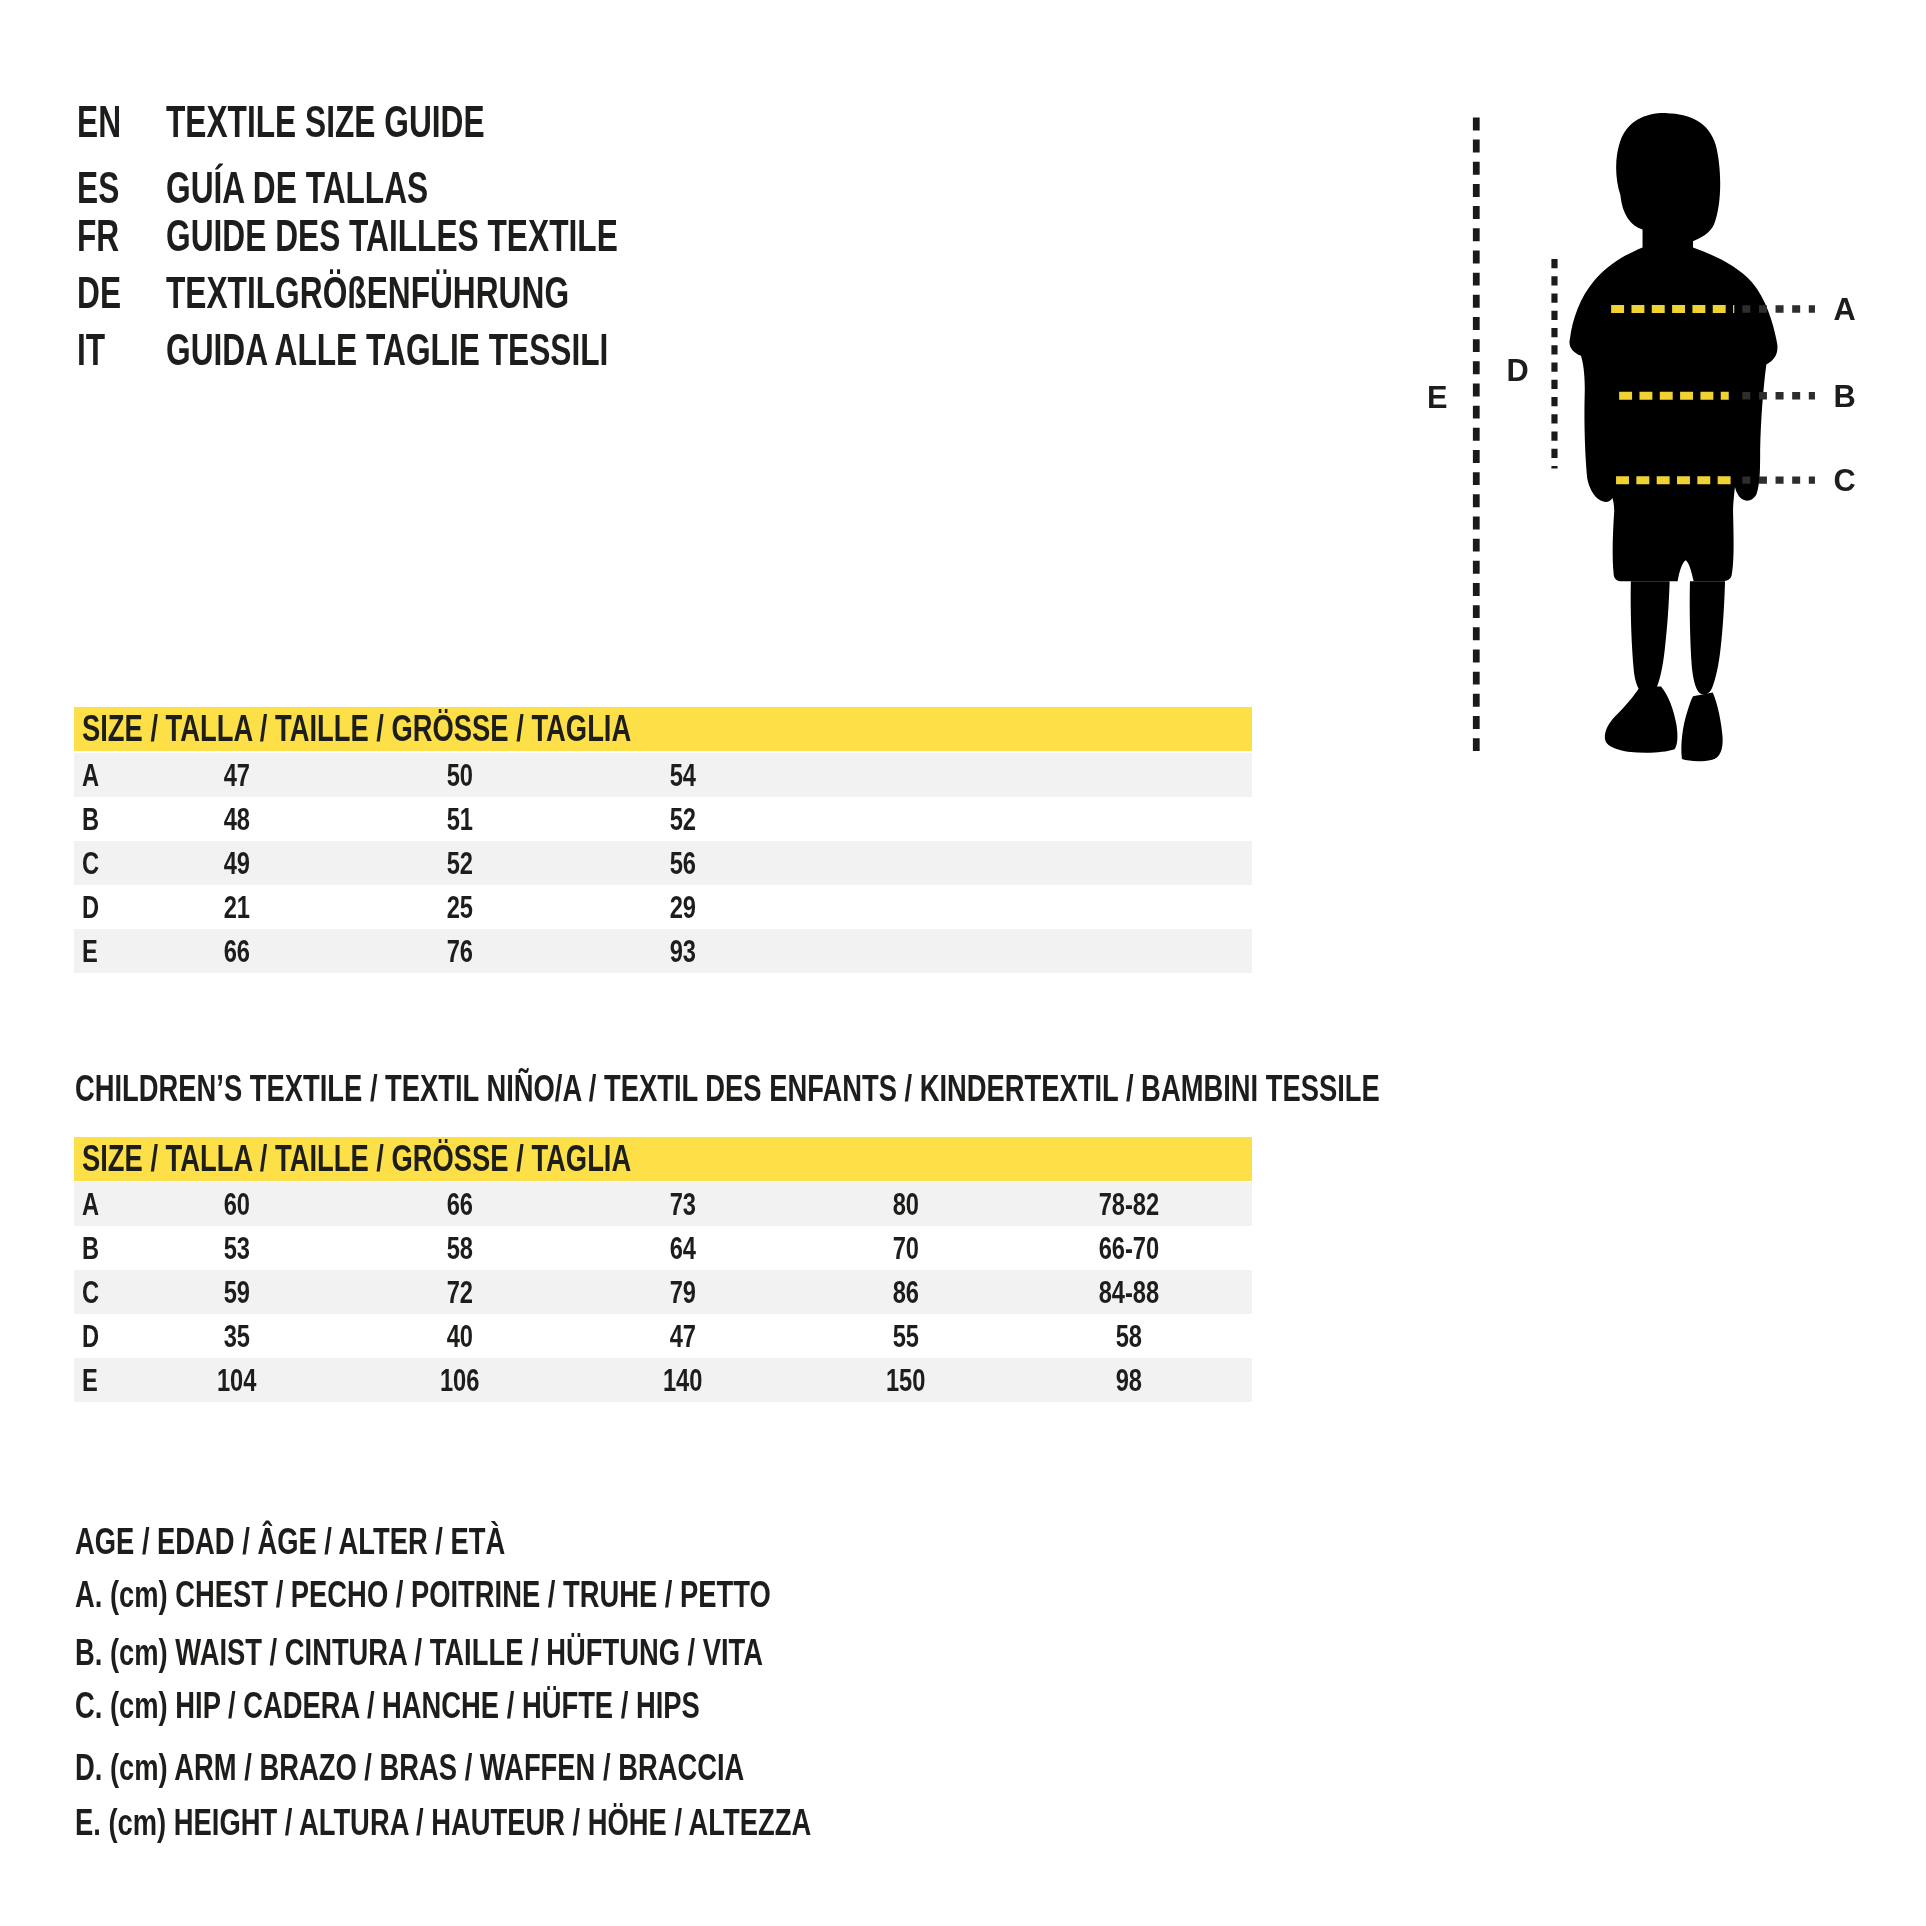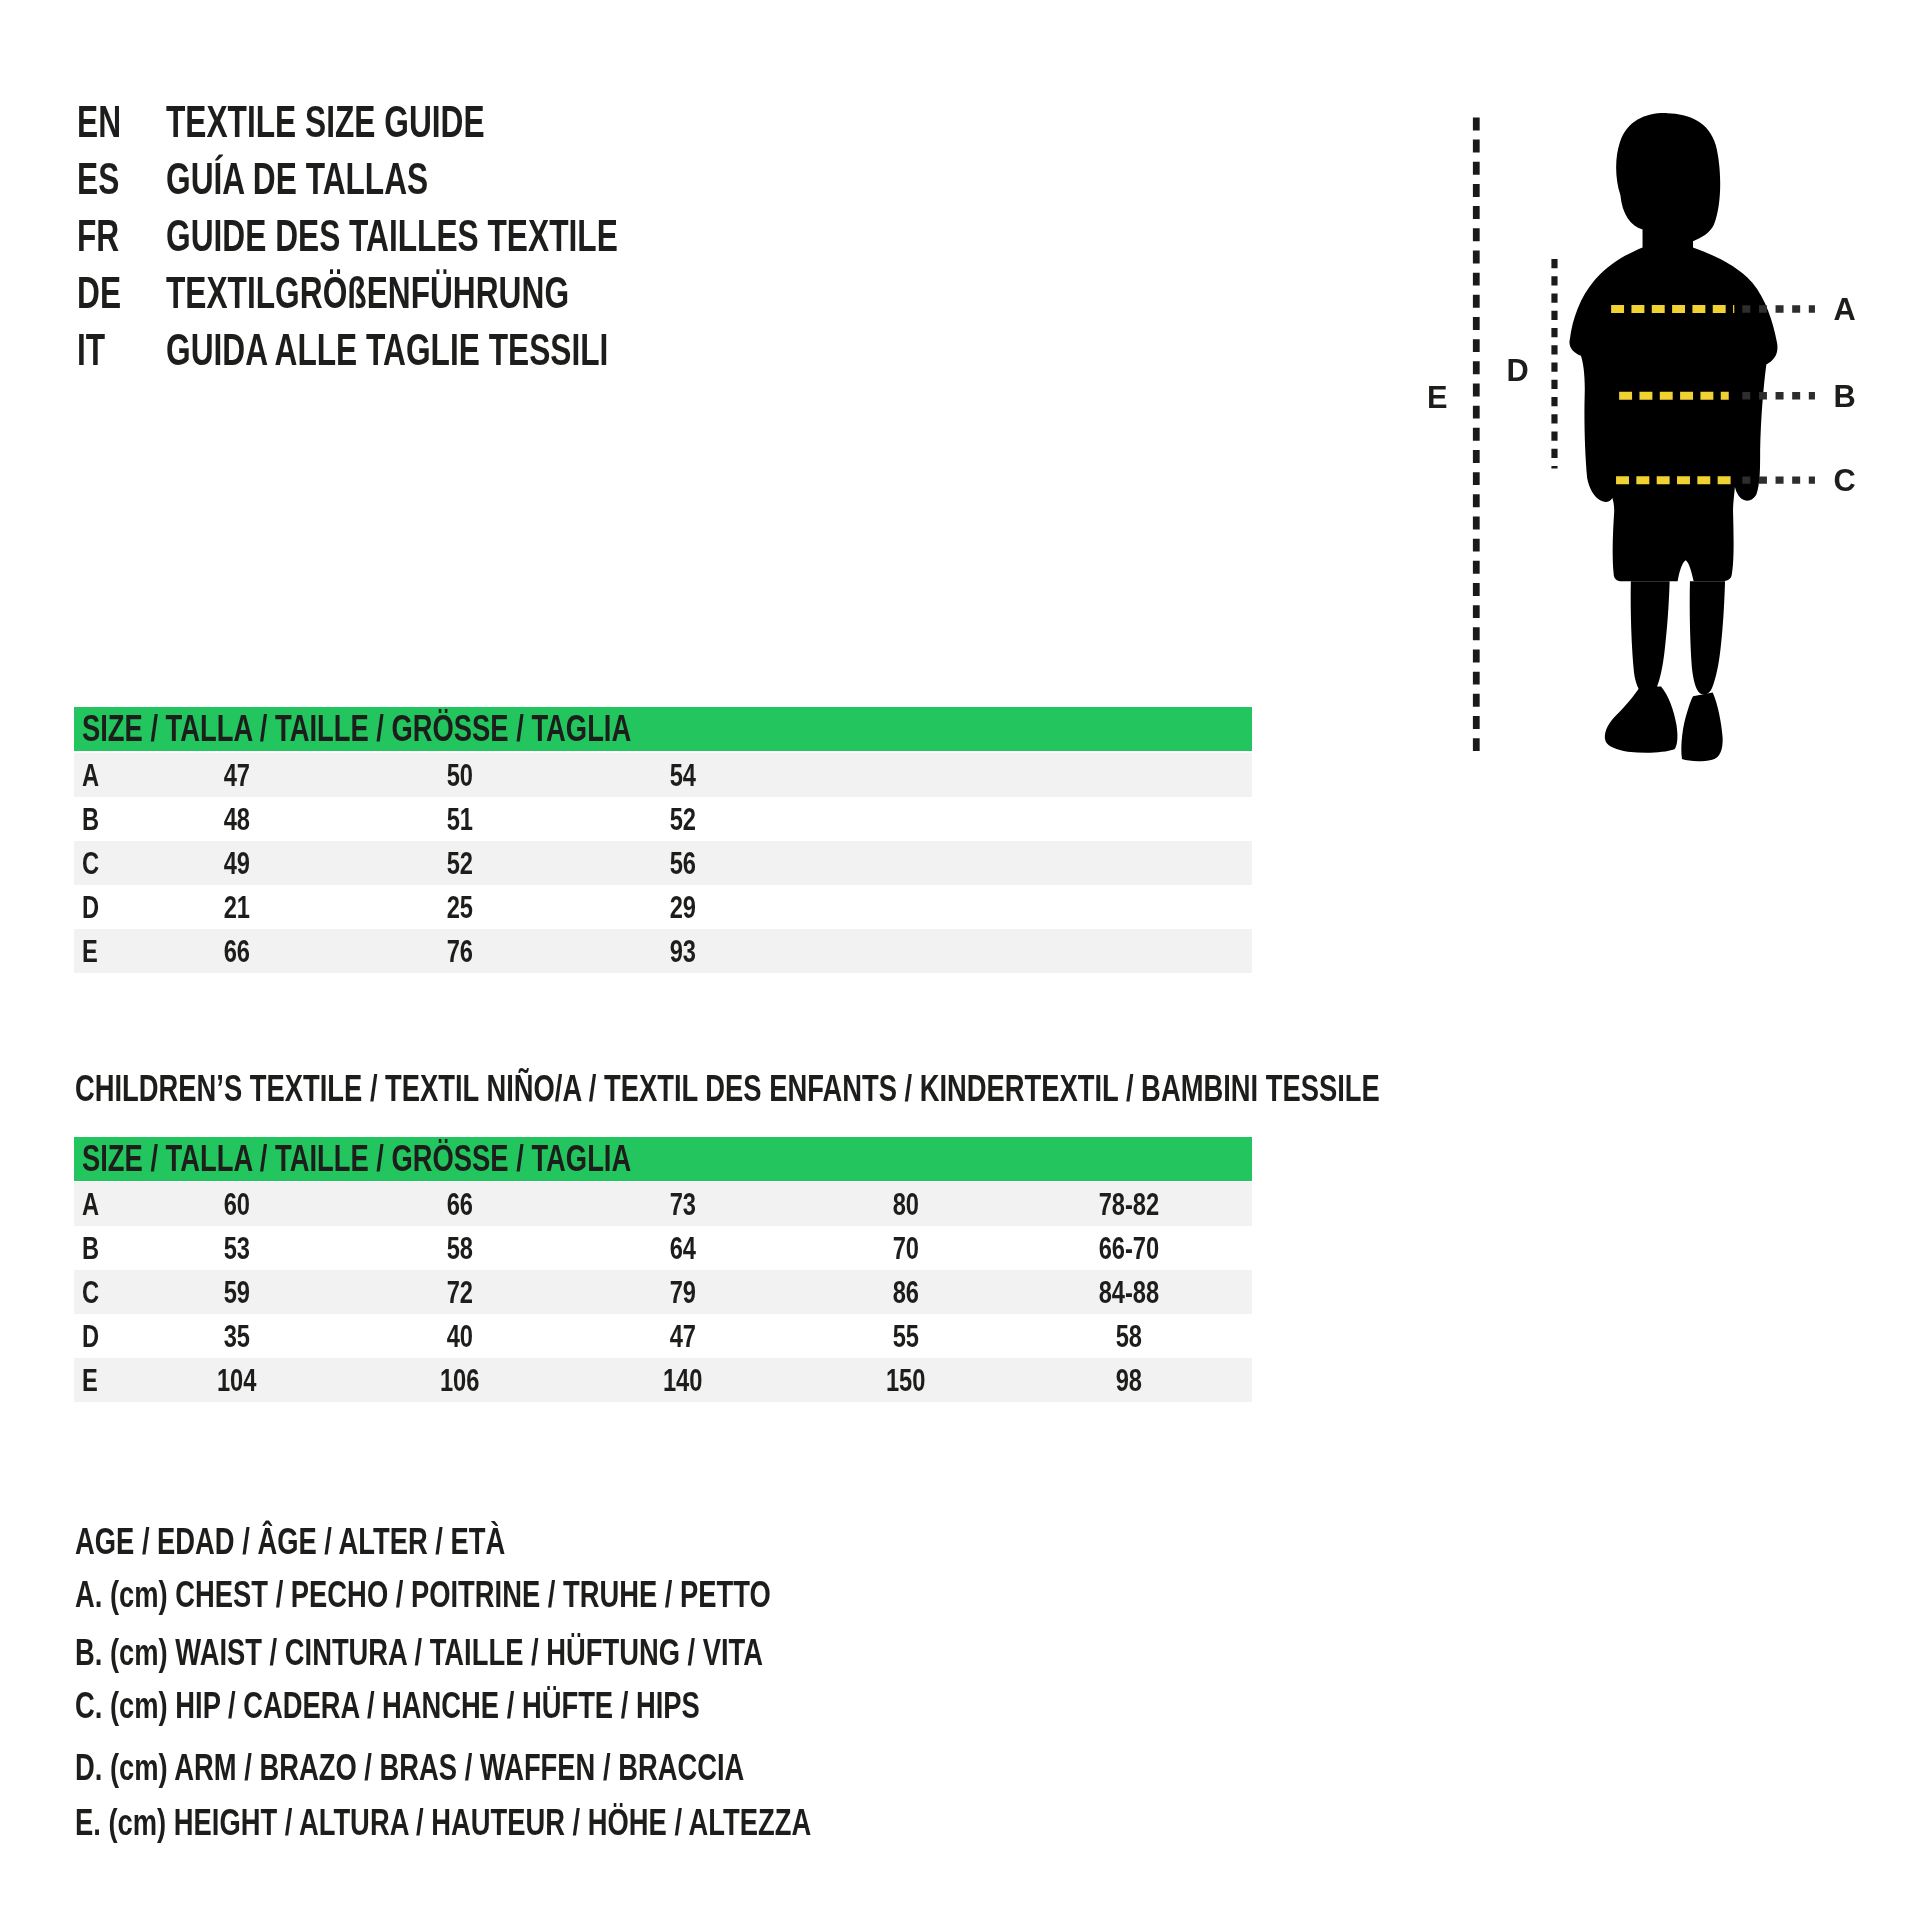--- a/index.html
+++ b/index.html
@@ -10,21 +10,21 @@
   .abs{position:absolute;}
   
   .cx{display:inline-block;transform:scaleX(0.76);transform-origin:0 50%;white-space:nowrap;}
   .cxc{transform-origin:50% 50%;}
   .lang-row{position:absolute;left:77px;height:44px;line-height:44px;font-size:44px;}
   .lang-row .code{display:inline-block;width:89px;vertical-align:top;}
   .lang-row .code .cx{transform:scaleX(0.72);}
   .lang-row .title .cx{transform:scaleX(0.72);}
   .section-title{position:absolute;left:75px;height:36px;line-height:36px;font-size:36px;}
   .size-bar{
-    position:absolute;left:74px;width:1178px;height:44px;background:#22c55e;
+    position:absolute;left:74px;width:1178px;height:44px;background:#fde047;
     display:flex;align-items:center;font-size:36px;
   }
   .size-bar .cx{margin-left:8px;}
   .tbl{position:absolute;left:74px;width:1178px;}
   .trow{display:flex;width:1178px;height:44px;line-height:44px;font-size:32px;}
   .trow.hdr{height:45px;line-height:45px;}
   .trow.stripe{background:#f2f2f2;}
   .cell{width:223px;text-align:center;}
   .cell.lbl{width:51px;text-align:left;padding-left:8px;box-sizing:border-box;}
   .cell .cx{transform:scaleX(0.74);}
@@ -34,21 +34,21 @@
 </style>
 </head>
 <body>
 
 <div id="canvas">
 
   <div>
     <div class="lang-row" style="top:100px">
       <span class="code"><span class="cx">EN</span></span><span class="title"><span class="cx">TEXTILE SIZE GUIDE</span></span>
     </div>
-    <div class="lang-row" style="top:157px">
+    <div class="lang-row" style="top:166px">
       <span class="code"><span class="cx">ES</span></span><span class="title"><span class="cx">GUÍA DE TALLAS</span></span>
     </div>
     <div class="lang-row" style="top:214px">
       <span class="code"><span class="cx">FR</span></span><span class="title"><span class="cx">GUIDE DES TAILLES TEXTILE</span></span>
     </div>
     <div class="lang-row" style="top:271px">
       <span class="code"><span class="cx">DE</span></span><span class="title"><span class="cx">TEXTILGRÖßENFÜHRUNG</span></span>
     </div>
     <div class="lang-row" style="top:328px">
       <span class="code"><span class="cx">IT</span></span><span class="title"><span class="cx">GUIDA ALLE TAGLIE TESSILI</span></span>

